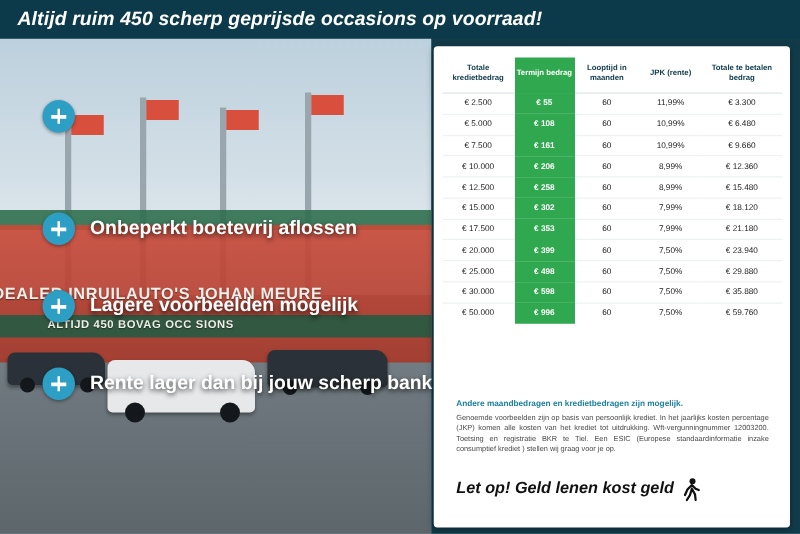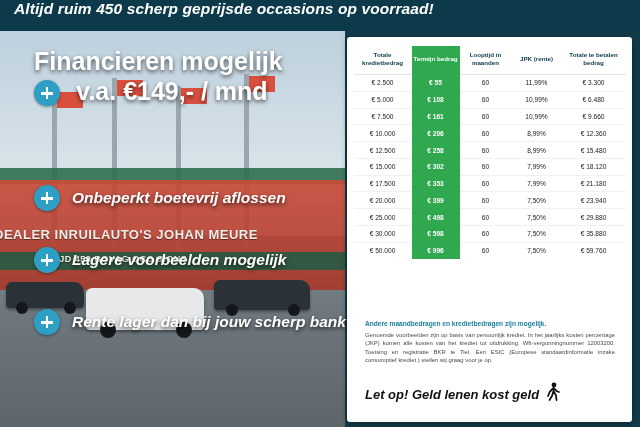--- a/index.html
+++ b/index.html
@@ -26,31 +26,31 @@
   .flag{position:absolute;width:26px;height:16px;background:#d94f3d;}
   .car{position:absolute;border-radius:6px 10px 4px 4px;background:#1c2228;box-shadow:0 2px 3px rgba(0,0,0,.35);}
   .car.white{background:#e6e8ea;}
   .car.dark{background:#2a3138;}
   .wheel{position:absolute;width:12px;height:12px;border-radius:50%;background:#14181c;}
   .photo-text{position:absolute;color:#efeee8;font-weight:bold;letter-spacing:.5px;
        text-shadow:0 1px 1px rgba(0,0,0,.45);white-space:nowrap;}
 
   
   .banner{position:absolute;left:0;top:0;width:640px;height:31px;background:#0d3a4a;
-      display:flex;}
+      display:flex;align-items:center;}
   .banner-text{color:#ffffff;font-size:15.5px;font-weight:bold;font-style:italic;
       padding-left:14px;letter-spacing:.1px;}
 
   
   .headline{position:absolute;left:34px;top:46px;width:300px;color:#ffffff;
       text-shadow:0 2px 4px rgba(0,0,0,.65);}
   .headline .l1{font-size:25px;font-weight:bold;line-height:30px;}
   .headline .l2{font-size:25px;font-weight:bold;line-height:30px;text-align:center;padding-right:24px;}
 
-  .bullets{position:absolute;left:34px;top:185px;width:310px;font-style:italic;}
+  .bullets{position:absolute;left:34px;top:170px;width:310px;}
   .bullet{display:flex;align-items:center;margin-bottom:36px;}
   .bullet .txt{color:#ffffff;font-size:15.5px;font-weight:bold;margin-left:12px;
       text-shadow:0 2px 4px rgba(0,0,0,.7);white-space:nowrap;}
   .plus{width:26px;height:26px;border-radius:50%;background:#2e9fc4;position:relative;flex:0 0 auto;
       box-shadow:0 1px 3px rgba(0,0,0,.4);}
   .plus:before,.plus:after{content:"";position:absolute;background:#fff;}
   .plus:before{left:7px;top:12px;width:12px;height:2.5px;}
   .plus:after{left:11.8px;top:7px;width:2.5px;height:12px;}
   .plus.hl{position:absolute;left:34px;top:80px;}
 
@@ -61,21 +61,21 @@
   th{font-size:6.2px;color:#0d3a4a;font-weight:bold;line-height:8px;padding:5px 1px 7px 1px;
      border-bottom:1px solid #dfe6ea;text-align:center;vertical-align:middle;}
   td{font-size:6.6px;color:#222;padding:4.4px 1px;text-align:center;border-bottom:1px solid #eef2f4;}
   th.hl{background:#2fa84f;color:#ffffff;border-bottom:1px solid #2fa84f;}
   td.hl{background:#2fa84f;color:#ffffff;font-weight:bold;border-bottom:1px solid #2fa84f;}
   tr:last-child td{border-bottom:none;}
 
   .card-note{position:absolute;left:18px;top:283px;width:250px;}
   .note-title{color:#1b7f9e;font-size:6.6px;font-weight:bold;margin-bottom:4px;}
   .note-body{color:#4a4a4a;font-size:5.9px;line-height:8.4px;text-align:justify;}
-  .warn{position:absolute;left:18px;top:345px;width:252px;display:flex;align-items:center;}
+  .warn{position:absolute;left:18px;top:345px;width:252px;display:flex;align-items:flex-start;}
   .warn-text{color:#111;font-size:13px;font-weight:bold;font-style:italic;}
   .walker{margin-left:6px;}
 </style>
 </head>
 <body>
 
 <div class="stage">
 
   <div class="photo">
     <div class="sky"></div>
@@ -108,24 +108,20 @@
     <div class="car dark" style="left:214px;top:250px;width:96px;height:30px;"></div>
     <div class="wheel" style="left:226px;top:274px;"></div>
     <div class="wheel" style="left:288px;top:274px;"></div>
   </div>
 
   <div class="banner">
     <div class="banner-text">Altijd ruim 450 scherp geprijsde occasions op voorraad!</div>
   </div>
 
   <div class="plus hl"></div>
-  <div class="headline">
-    <div class="l1">Financieren mogelijk</div>
-    <div class="l2">v.a. €149,- / mnd</div>
-  </div>
 
   <div class="bullets">
     <div class="bullet">
       <span class="plus"></span>
       <span class="txt">Onbeperkt boetevrij aflossen</span>
     </div>
     <div class="bullet">
       <span class="plus"></span>
       <span class="txt">Lagere voorbeelden mogelijk</span>
     </div>

